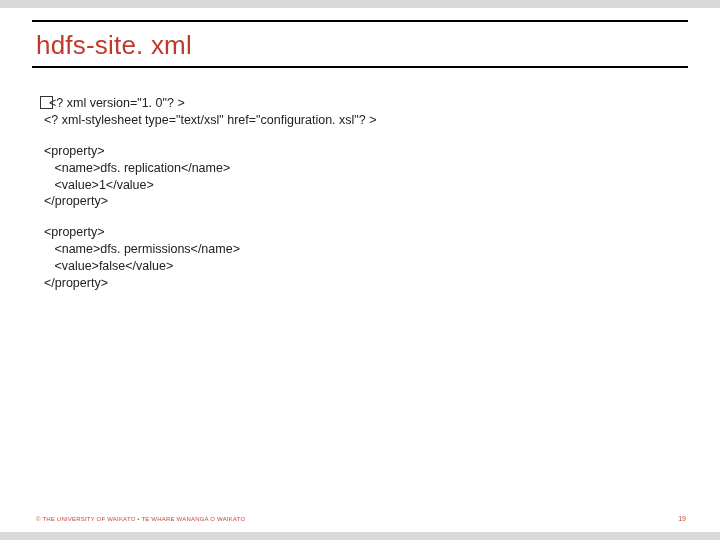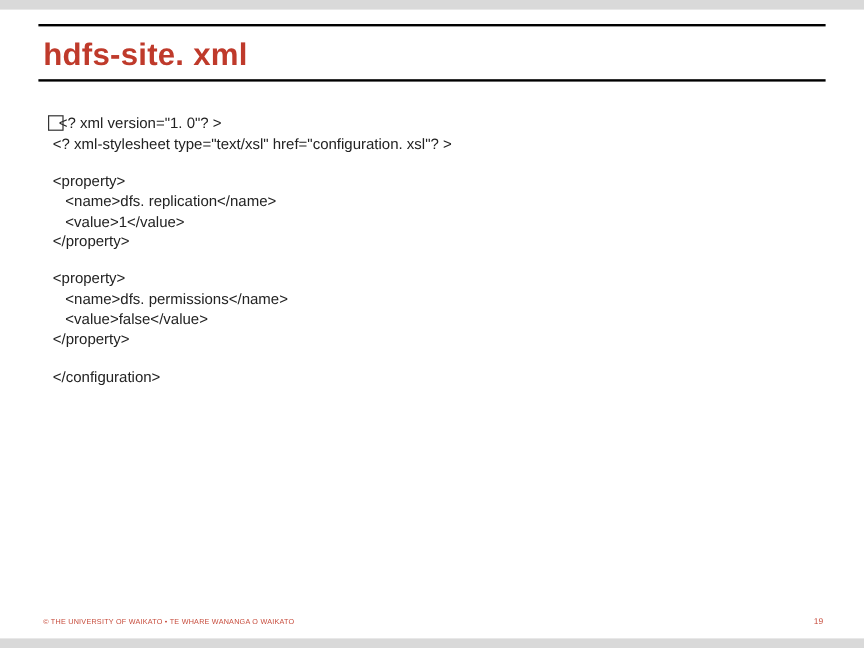--- a/index.html
+++ b/index.html
@@ -13,21 +13,21 @@
   .rule-top {
     position: absolute;
     left: 32px; top: 12px;
     width: 656px; height: 0;
     border-top: 2px solid #000;
   }
   .title {
     position: absolute;
     left: 36px; top: 22px;
     font-size: 26px;
-    font-weight: bold;
+    font-weight: normal;
     color: #bf3a2b;
     letter-spacing: 0.2px;
   }
   .rule-under-title {
     position: absolute;
     left: 32px; top: 58px;
     width: 656px; height: 0;
     border-top: 2px solid #000;
   }
   .body {
@@ -78,18 +78,17 @@
     <p>&lt;property&gt;
    &lt;name&gt;dfs. replication&lt;/name&gt;
    &lt;value&gt;1&lt;/value&gt;
 &lt;/property&gt;</p>
 
     <p>&lt;property&gt;
    &lt;name&gt;dfs. permissions&lt;/name&gt;
    &lt;value&gt;false&lt;/value&gt;
 &lt;/property&gt;</p>
 
-    <p>&lt;/configuration&gt;</p>
   </div>
 
   <div class="footer">© THE UNIVERSITY OF WAIKATO  •  TE WHARE WANANGA O WAIKATO</div>
   <div class="pagenum">19</div>
 </div>
 
 </body></html>

